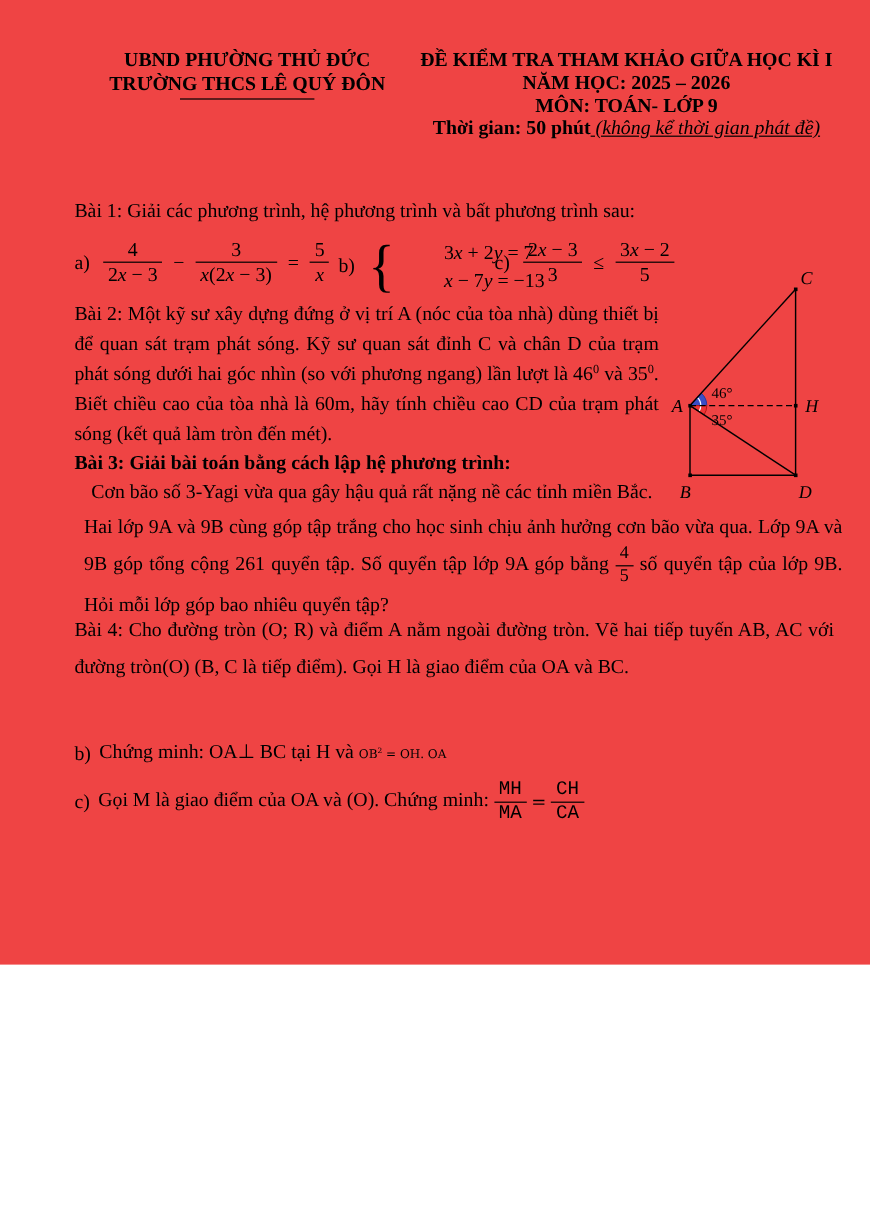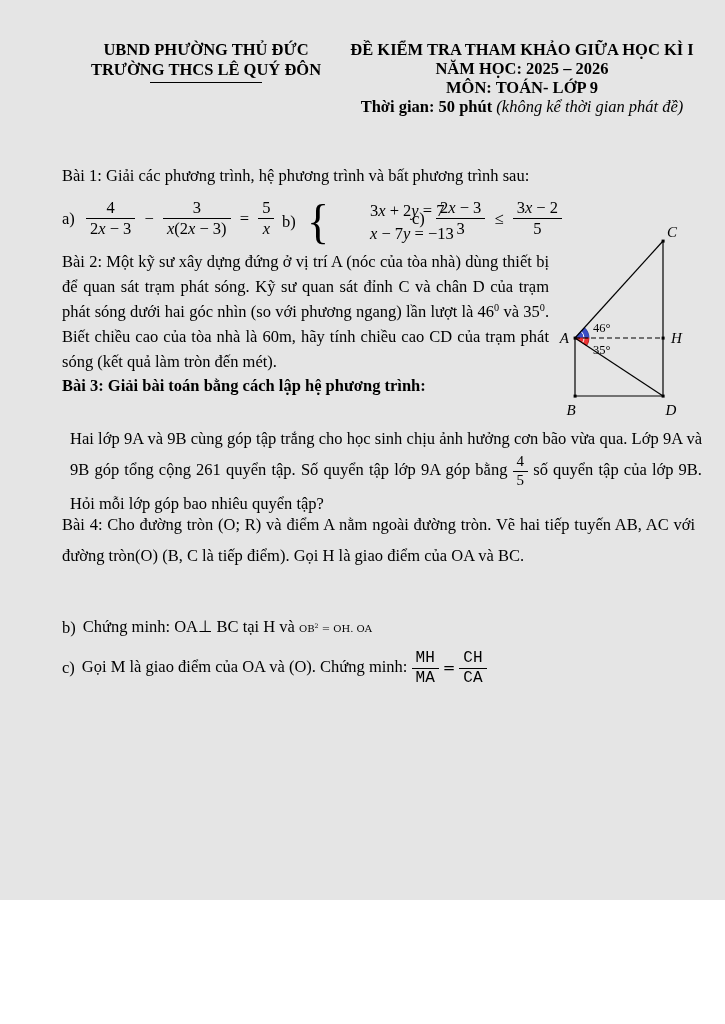--- a/index.html
+++ b/index.html
@@ -1,23 +1,23 @@
 <!DOCTYPE html>
 <html><head>
 <meta charset="utf-8">
 <style>
   html,body { margin:0; padding:0; background:#fff; }
   .page {
-    position:relative; width:725px; height:900px; background:#e5e5e5;
+    position:relative; width:725px; height:804px; background:#ef4444;
     font-family:"Liberation Serif", serif; font-size:16.5px; color:#000;
     overflow:hidden;
   }
   .abs { position:absolute; }
   .bold { font-weight:normal; }
-  .ital { font-style:italic; }
+  .ital { font-style:italic;text-decoration:underline; }
   .center { text-align:center; }
   .just { text-align:justify; }
 
   
   .hdr-left  { left:56px; top:40px; width:300px; line-height:20px; font-weight:bold; }
   .hdr-right { left:348px; top:40px; width:348px; line-height:19px; font-weight:bold; }
   .hdr-underline { width:112px; height:0; border-bottom:1.7px solid #000; margin:2px auto 0 auto; }
 
   
   .frac { display:inline-block; vertical-align:middle; text-align:center; line-height:1.12; }
@@ -132,20 +132,21 @@
     <text class="dia-pt" x="114" y="19">C</text>
     <text class="dia-pt" x="16" y="125" text-anchor="end">A</text>
     <text class="dia-pt" x="118" y="125">H</text>
     <text class="dia-pt" x="18" y="197" text-anchor="middle">B</text>
     <text class="dia-pt" x="118" y="197" text-anchor="middle">D</text>
     <text class="dia-ang" x="40" y="114">46°</text>
     <text class="dia-ang" x="40" y="136">35°</text>
   </svg>
 
   <div class="abs b3-head">Bài 3: Giải bài toán bằng cách lập hệ phương trình:</div>
+  <div class="abs b3-line1">Cơn bão số 3-Yagi vừa qua gây hậu quả rất nặng nề các tỉnh miền Bắc.</div>
   <div class="abs b3-para just">
     <span>Hai lớp 9A và 9B cùng góp tập trắng cho học sinh chịu ảnh hưởng cơn bão vừa qua. Lớp 9A và 9B góp tổng cộng 261 quyển tập. Số quyển tập lớp 9A góp bằng </span><span class="frac"><span class="num">4</span><span class="den">5</span></span><span> số quyển tập của lớp 9B. Hỏi mỗi lớp góp bao nhiêu quyển tập?</span>
   </div>
 
   <div class="abs b4-intro just">
     <span class="bold">Bài 4:</span><span>  Cho đường tròn (O; R) và điểm A nằm ngoài đường tròn. Vẽ hai tiếp tuyến AB, AC với đường tròn(O) (B, C là tiếp điểm). Gọi H là giao điểm của OA và BC.</span>
   </div>
   <div class="abs b4-b">
     <span class="eq-label">b)</span><span>Chứng minh:  OA⊥ BC tại H và </span><span class="math-cam"><span>OB</span><sup>2</sup><span> = OH. OA</span></span>
   </div>

